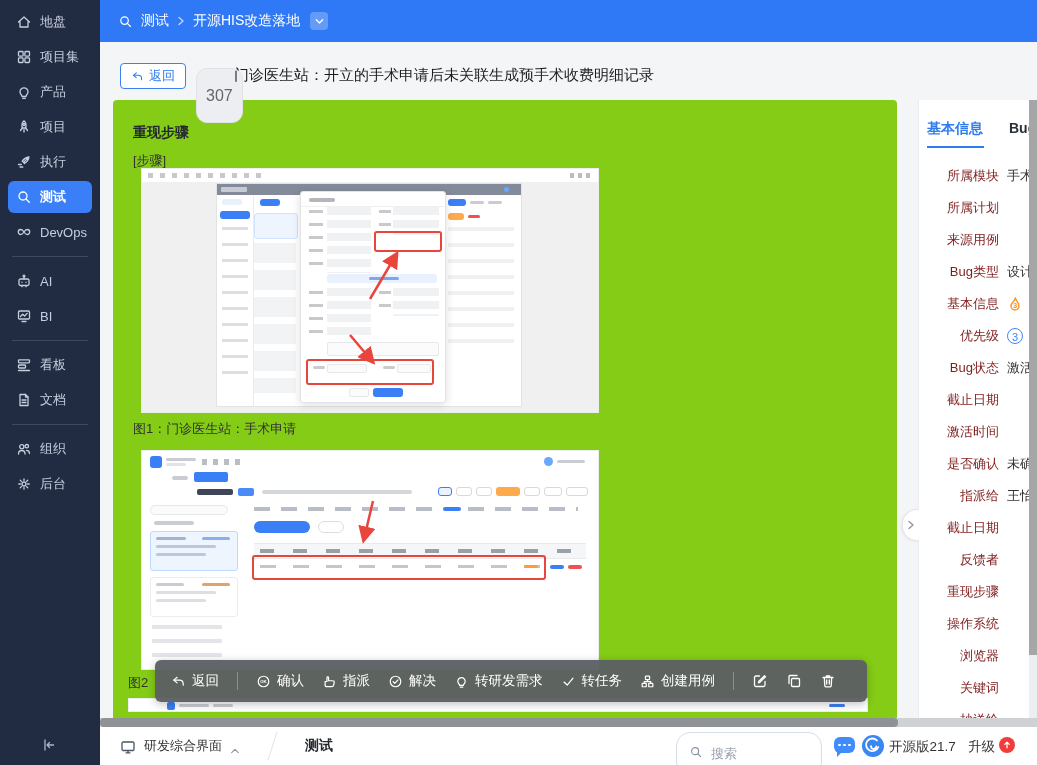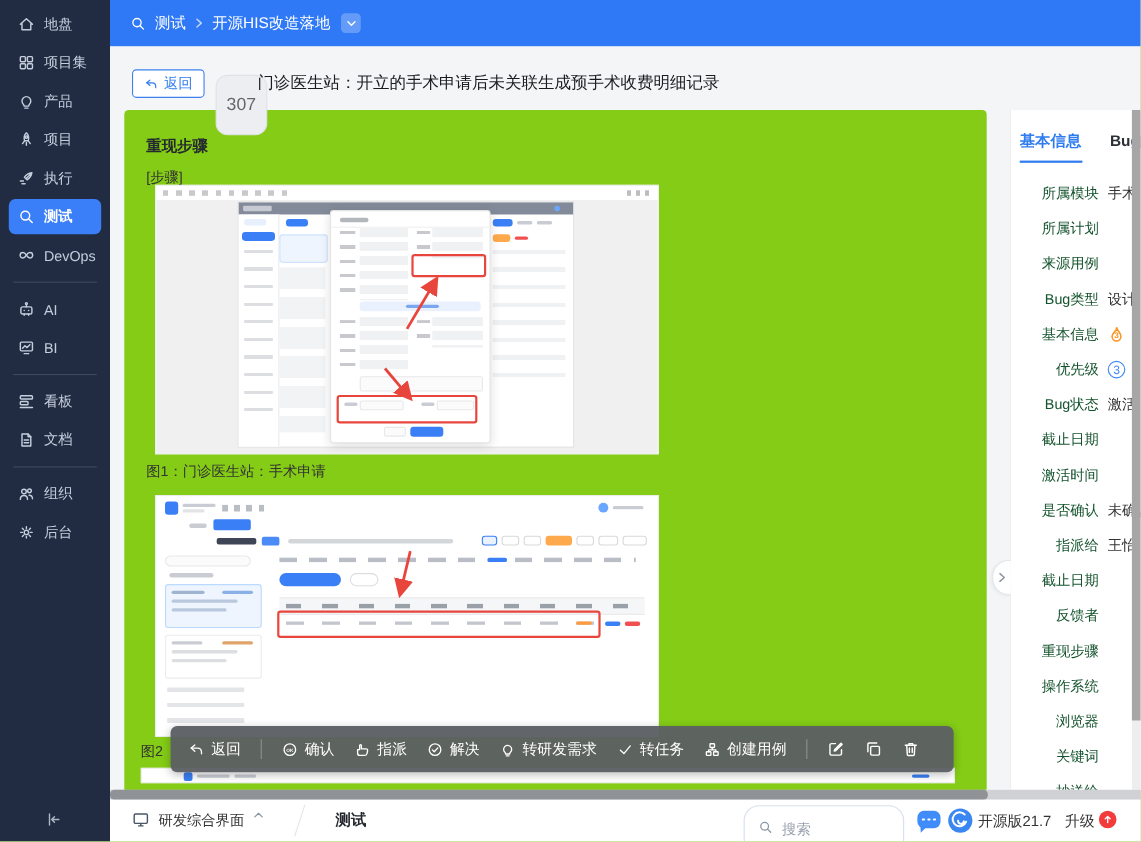--- a/index.html
+++ b/index.html
@@ -63,21 +63,21 @@
 
   
   .info-panel{position:absolute;left:918px;top:100px;bottom:47px;width:200px;background:#fff;
               border-left:1px solid #ebedf0;overflow:hidden;z-index:3}
   .ip-tabs{position:absolute;top:20px;left:8px;display:flex;gap:26px;font-size:14px;font-weight:bold;white-space:nowrap}
   .ip-tab1{color:#2e7cf0;cursor:pointer}
   .ip-tab2{color:#2b2f36;cursor:pointer}
   .ip-underline{position:absolute;top:46px;left:8px;width:57px;height:2px;background:#2e7cf0}
   .f-rows{position:absolute;top:60px;left:0;right:0}
   .f-row{height:32px;display:flex;align-items:center}
-  .f-label{width:72px;margin-left:8px;text-align:right;color:#14532d;font-size:13px;flex:none}
+  .f-label{width:72px;margin-left:8px;text-align:right;color:#7f1d1d;font-size:13px;flex:none}
   .f-value{margin-left:8px;font-size:13px;color:#333;white-space:nowrap}
   .sev-ic{position:relative;width:16px;height:16px;margin-left:8px}
   .pri-circle{margin-left:8px;width:16px;height:16px;border:1px solid #3f86f6;border-radius:50%;
               color:#3f86f6;font-size:11px;line-height:16px;text-align:center;box-sizing:border-box}
   .panel-collapse{position:absolute;left:902px;top:509px;width:16px;height:30px;background:#fff;
                   border:1px solid #e2e5ea;border-right:none;border-radius:15px 0 0 15px;z-index:6;
                   display:flex;align-items:center;justify-content:center;color:#8a93a0;cursor:pointer;
                   box-shadow:-1px 1px 3px rgba(0,0,0,.05)}
 
   
@@ -544,21 +544,21 @@
 
 <div class="v-scroll">
   <div class="v-thumb"></div>
 </div>
 <div class="h-scroll">
   <div class="h-thumb"></div>
 </div>
 
 <div class="bottom-bar">
   <div class="bb-left">
-    <span style="display:flex;align-items:flex-start;gap:8px;cursor:pointer">
+    <span style="display:flex;align-items:flex-end;gap:8px;cursor:pointer">
       <svg class="ic" width="16" height="16" viewBox="0 0 16 16" style="color:#4a5568">
           <rect x="2" y="3" width="12" height="8.5" rx="1.2"></rect>
           <path d="M6 13.8h4M8 11.5v2.3"></path>
         </svg>
       <span style="font-size:13px;color:#333">研发综合界面</span>
       <svg class="ic" width="10" height="8" viewBox="0 0 12 9" style="color:#8a93a3">
           <path d="M2 6.5 6 2.5l4 4"></path>
         </svg>
     </span>
     <span class="bb-sep"></span>

